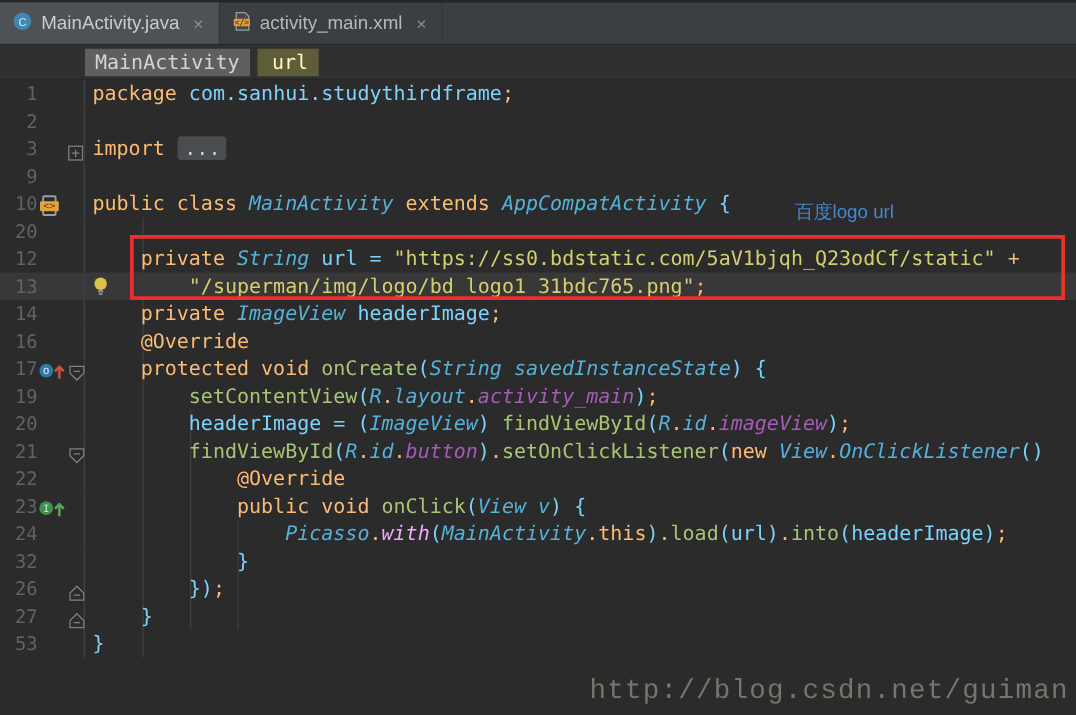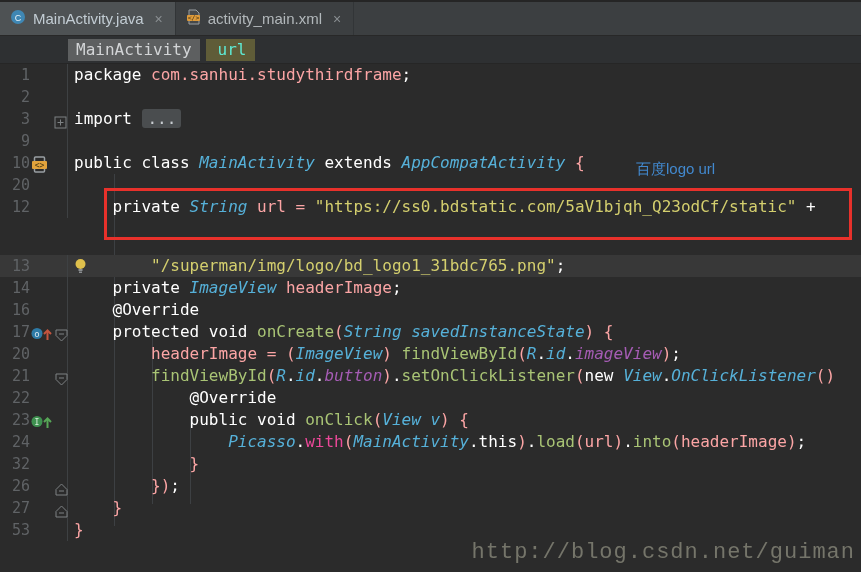--- a/index.html
+++ b/index.html
@@ -13,41 +13,41 @@
          font-size:15px; color:#b2b8bb; cursor:default; border-right:1px solid #323537; }
   .tab.active { background:#4e5254; color:#c2ccd3; }
   .tab .close { color:#8a8f92; font-size:14px; margin-left:4px; }
 
   
   .crumbbar { height:28px; background:#2e3032; display:flex; align-items:center;
               gap:6px; padding-left:68px; border-bottom:1px solid #262626;
               font-family:"DejaVu Sans Mono", monospace; font-size:16px; }
   .chip { padding:1px 8px 2px 8px; }
   .chip.gray  { background:#5d5f60; color:#d2d4d6; }
-  .chip.olive { background:#5f5c38; color:#5eead4;padding-left:12px; }
+  .chip.olive { background:#5f5c38; color:#fef9c3;padding-left:12px; }
 
   
   .editor { position:relative; height:507px; background:#2b2b2b;
             font-family:"DejaVu Sans Mono", monospace; font-size:16px; }
   .row { display:flex; height:22px; line-height:22px; position:relative; }
-  .row.hl { background:#383838;margin-top:37px; }
+  .row.hl { background:#383838; }
   .gut { width:68px; flex:0 0 68px; position:relative;
          border-right:1px solid #3e4143; }
   .ln { position:absolute; left:0; width:30px; text-align:right;
         color:#606366; font-size:15px; }
   .gi { position:absolute; left:31px; top:4px; }
   .fi { position:absolute; left:54px; top:5px; }
   .code { white-space:pre; padding-left:6px; position:relative; flex:1 1 auto;
           overflow:hidden; color:#a9b7c6; }
   .bulb { position:absolute; left:6px; top:3px; }
 
-  .c-k{color:#ffffff} .c-t{color:#56b1d9;font-style:italic}
+  .c-k{color:#fdba74} .c-t{color:#56b1d9;font-style:italic}
   .c-m{color:#a9c475} .c-s{color:#d4cf6e}
-  .c-r{color:#a55cb4;font-style:italic} .c-w{color:#fca5a5}
-  .c-g{color:#ec4899;}
+  .c-r{color:#a55cb4;font-style:italic} .c-w{color:#7dd3fc}
+  .c-g{color:#f0abfc;font-style:italic}
   .c-f{background:#4a4d4f;color:#c9cdd1;border-radius:3px;padding:0 5px;margin:0 1px}
 
   .guide { position:absolute; width:1px; background:#3d4043; }
 
   .redbox { position:absolute; left:104px; top:124px; width:748px; height:52px;
             border:3px solid #e8312b; pointer-events:none; }
   .anno { position:absolute; left:636px; top:96px; color:#4289cf; font-size:15px;
           font-family:"Liberation Sans", sans-serif; }
   .watermark { position:absolute; right:6px; bottom:6px; color:#75756a;
                font-family:"Liberation Mono", monospace; font-size:22px;
@@ -175,20 +175,26 @@
             </svg></span>
           <span class="fi"><svg width="15" height="13">
               <path d="M2 1 h11 v5.5 L7.5 12 L2 6.5 z" fill="#2b2b2b" stroke="#7e8284"></path>
               <path d="M5 5 h5" stroke="#7e8284"></path>
             </svg></span>
         </div>
         <div class="code"><span class="c-w">    </span><span class="c-k">protected void</span><span class="c-m"> onCreate</span><span class="c-w">(</span><span class="c-t">String savedInstanceState</span><span class="c-w">) {</span></div>
       </div>
       <div class="row">
         <div class="gut">
+          <span class="ln">19</span>
+        </div>
+        <div class="code"><span class="c-w">        </span><span class="c-m">setContentView</span><span class="c-w">(</span><span class="c-t">R</span><span class="c-k">.</span><span class="c-t">layout</span><span class="c-k">.</span><span class="c-r">activity_main</span><span class="c-w">)</span><span class="c-k">;</span></div>
+      </div>
+      <div class="row">
+        <div class="gut">
           <span class="ln">20</span>
         </div>
         <div class="code"><span class="c-w">        headerImage = (</span><span class="c-t">ImageView</span><span class="c-w">) </span><span class="c-m">findViewById</span><span class="c-w">(</span><span class="c-t">R</span><span class="c-k">.</span><span class="c-t">id</span><span class="c-k">.</span><span class="c-r">imageView</span><span class="c-w">)</span><span class="c-k">;</span></div>
       </div>
       <div class="row">
         <div class="gut">
           <span class="ln">21</span>
           <span class="fi"><svg width="15" height="13">
               <path d="M2 1 h11 v5.5 L7.5 12 L2 6.5 z" fill="#2b2b2b" stroke="#7e8284"></path>
               <path d="M5 5 h5" stroke="#7e8284"></path>

